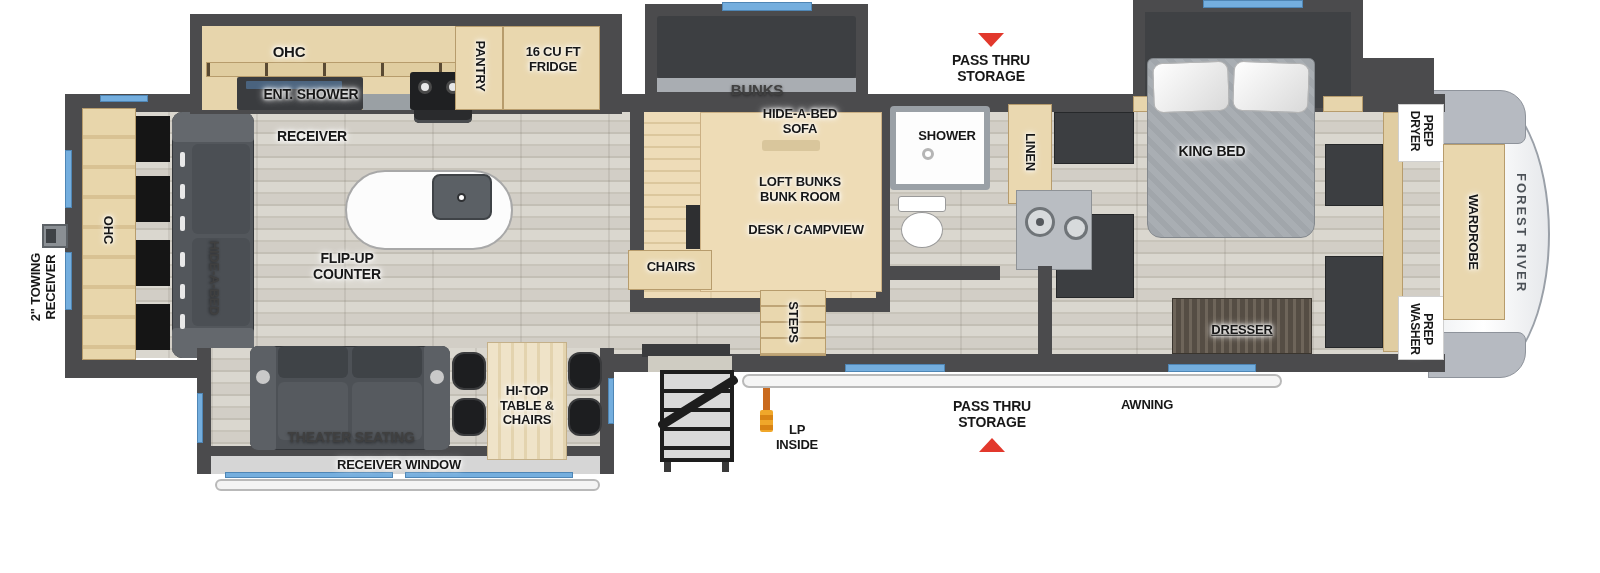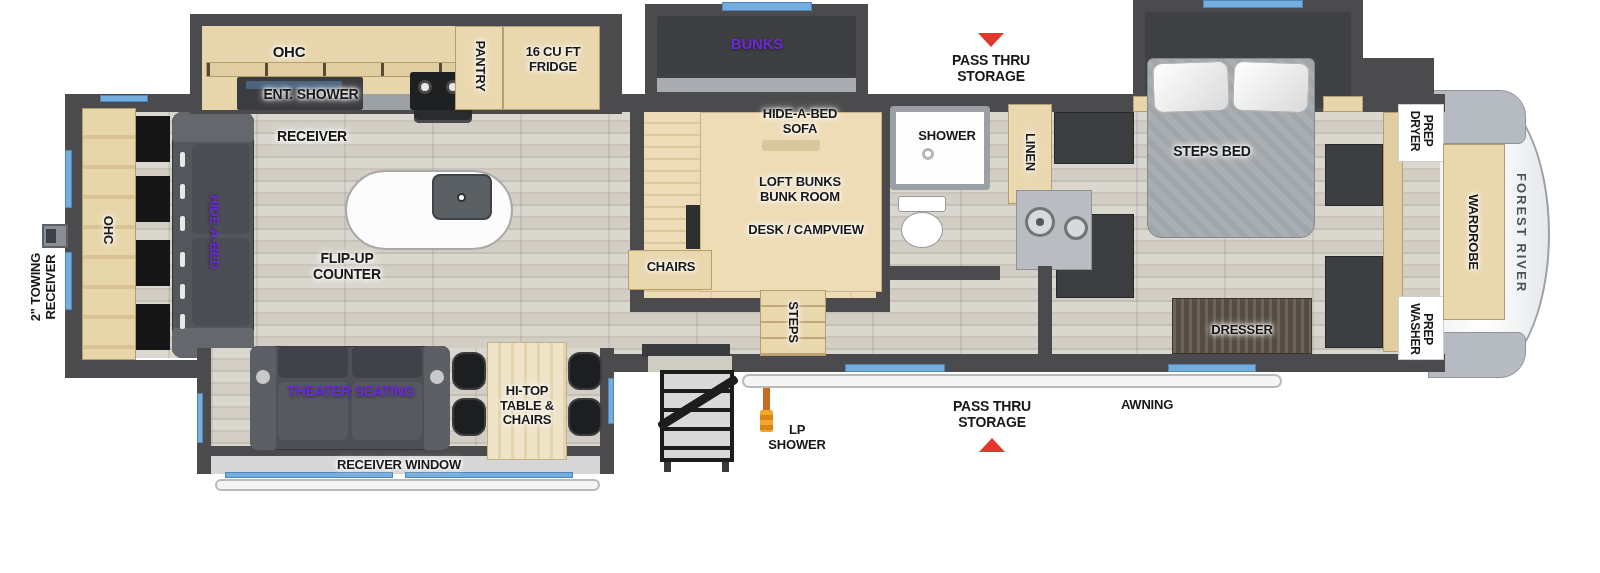--- a/index.html
+++ b/index.html
@@ -13,21 +13,21 @@
       repeating-linear-gradient(90deg, rgba(110,104,94,.14) 0 2px, rgba(0,0,0,0) 2px 88px),
       repeating-linear-gradient(180deg,#dad7cf 0 10px,#c8c4ba 10px 12px,#d2cec6 12px 22px,#c3bfb5 22px 24px);}
   .tanfloor{background:
       repeating-linear-gradient(90deg, rgba(150,120,70,.12) 0 2px, rgba(0,0,0,0) 2px 70px),
       repeating-linear-gradient(180deg,#eedcb8 0 10px,#dcc79d 10px 12px);}
   .lbl{position:absolute;transform:translate(-50%,-50%);font-weight:700;font-size:13px;
        line-height:1.12;color:#171717;text-align:center;white-space:pre-line;letter-spacing:-.2px;
        text-shadow:0 0 3px #fff,0 0 5px #fff,0 0 8px #fff;}
   .v{writing-mode:vertical-lr;text-orientation:mixed;}
   .ccw{transform:translate(-50%,-50%) rotate(-90deg);white-space:pre;}
-  .w{color:#6d28d9;text-shadow:0 1px 3px rgba(0,0,0,.5);}
+  .w{color:#404040;text-shadow:0 1px 3px rgba(0,0,0,.5);margin-top:46px;}
   .blue{background:#74aede;border:1px solid #4f86b5;box-sizing:border-box;}
   .tri-down{width:0;height:0;border-left:13px solid transparent;border-right:13px solid transparent;
             border-top:14px solid #e2382c;}
   .tri-up{width:0;height:0;border-left:13px solid transparent;border-right:13px solid transparent;
           border-bottom:14px solid #e2382c;}
   .chair{background:#1d1e20;border-radius:12px;border:2px solid #3a3b3d;box-sizing:border-box;}
   .chest{background:#3c3e41;border:1px solid #26282a;box-sizing:border-box;}
   .seam{position:absolute;width:5px;height:15px;background:#e8e8e8;border-radius:2px;}
 </style>
 </head>
@@ -225,34 +225,34 @@
 SOFA</div>
   <div class="lbl" style="left:800px;top:190px;">LOFT BUNKS
 BUNK ROOM</div>
   <div class="lbl" style="left:806px;top:230px;">DESK / CAMPVIEW</div>
   <div class="lbl" style="left:671px;top:267px;">CHAIRS</div>
   <div class="lbl v" style="left:793px;top:322px;">STEPS</div>
 
   <div class="lbl" style="left:947px;top:136px;">SHOWER</div>
   <div class="lbl v" style="left:1030px;top:152px;">LINEN</div>
 
-  <div class="lbl" style="left:1212px;top:152px;font-size:14px;">STEPS BED</div>
-  <div class="lbl" style="left:1242px;top:330px;">DRESSER</div>
+  <div class="lbl" style="left:1212px;top:152px;font-size:14px;">KING BED</div>
+  <div class="lbl" style="left:1242px;top:330px;text-decoration:underline;">DRESSER</div>
   <div class="lbl v" style="left:1421px;top:131px;font-size:12px;">DRYER
 PREP</div>
   <div class="lbl v" style="left:1421px;top:329px;font-size:12px;">WASHER
 PREP</div>
   <div class="lbl v" style="left:1473px;top:232px;">WARDROBE</div>
   <div class="lbl v" style="left:1521px;top:233px;color:#4c5157;letter-spacing:2px;text-shadow:none;">FOREST RIVER</div>
 
   <div class="lbl w" style="left:351px;top:392px;font-size:14px;">THEATER SEATING</div>
   <div class="lbl" style="left:527px;top:406px;">HI-TOP
 TABLE &amp;
 CHAIRS</div>
   <div class="lbl" style="left:399px;top:465px;">RECEIVER WINDOW</div>
 
   <div class="lbl" style="left:797px;top:438px;">LP
-SHOWER</div>
+INSIDE</div>
   <div class="lbl" style="left:992px;top:415px;font-size:14px;">PASS THRU
 STORAGE</div>
   <div class="lbl" style="left:1147px;top:405px;">AWNING</div>
 
 </div>
 
 </body></html>

